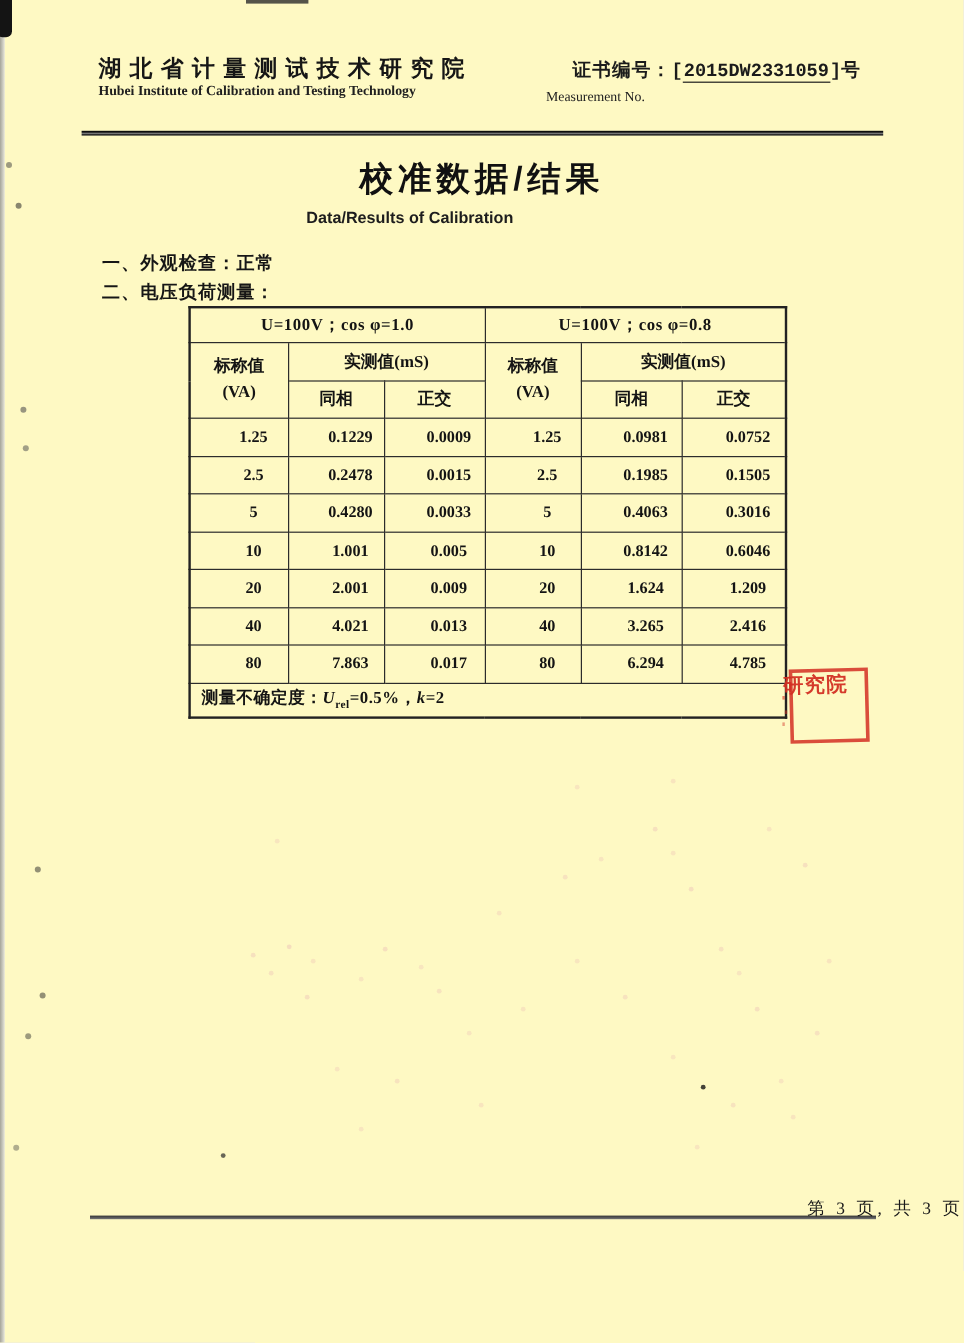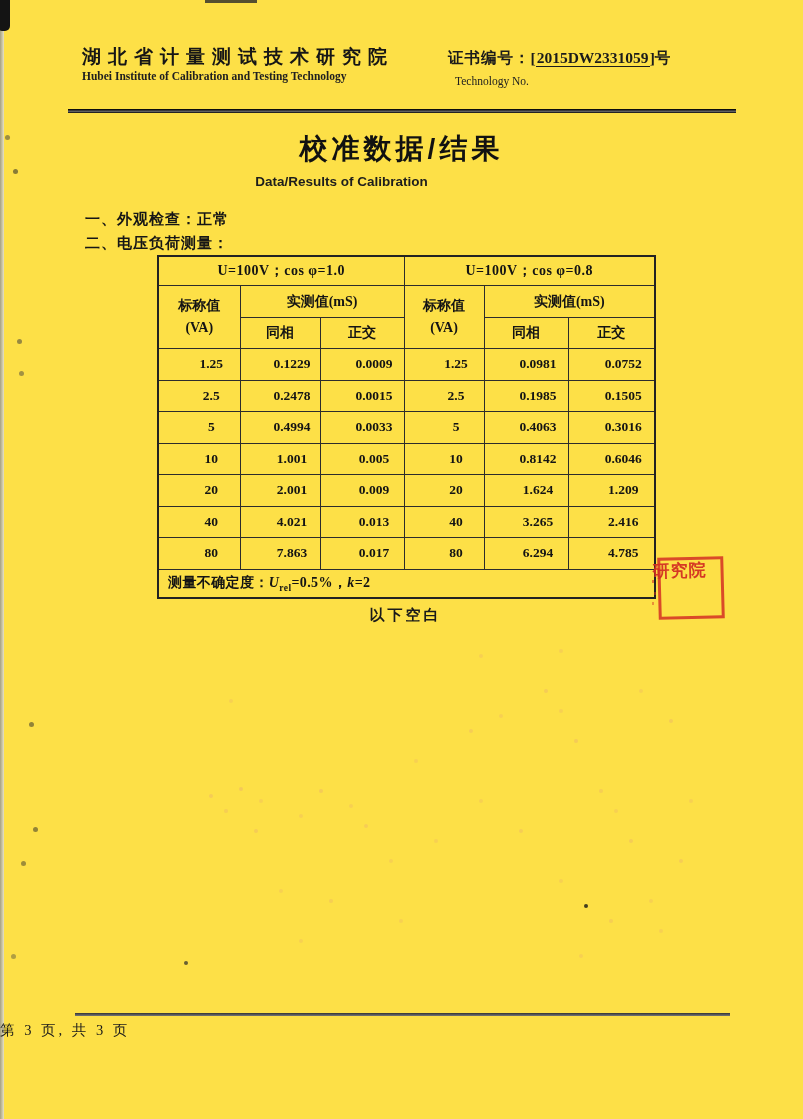--- a/index.html
+++ b/index.html
@@ -1,20 +1,20 @@
 <!DOCTYPE html>
 <html><head>
 <meta charset="utf-8">
 <style>
   html,body{margin:0;padding:0;background:#e8e8e8;}
   .page{
     position:relative;
     width:803px;height:1119px;
     margin:0 auto;
-    background:#fde047;
+    background:#fef9c3;
     overflow:hidden;
     font-family:"Liberation Serif", serif;
     color:#1b1b1b;
   }
 
   
   .edge-left{position:absolute;left:0;top:0;width:4px;height:1119px;
     background:linear-gradient(to right,#8f8f8f,#e2e2e2);opacity:.8;}
   .blob-topleft{position:absolute;left:-3px;top:-5px;width:13px;height:36px;
     background:#141414;border-radius:5px;}
@@ -45,21 +45,21 @@
       690px 800px 0 1px rgba(205,100,165,.13), 670px 720px 0 1px rgba(205,100,165,.16),
       640px 690px 0 1px rgba(205,100,165,.12), 560px 650px 0 1px rgba(205,100,165,.13),
       480px 655px 0 1px rgba(205,100,165,.12), 230px 700px 0 1px rgba(205,100,165,.12),
       585px 905px 0 1px rgba(20,20,20,.8), 185px 962px 0 1px rgba(40,40,40,.7);}
 
   
   .institute-cn{position:absolute;left:82px;top:44px;font-size:19px;font-weight:bold;
     letter-spacing:7px;font-family:"Liberation Sans", sans-serif;color:#161616;white-space:nowrap;}
   .institute-en{position:absolute;left:82px;top:70px;font-size:11.5px;font-weight:600;
     font-family:"Liberation Serif", serif;color:#202020;white-space:nowrap;}
-  .cert-row{position:absolute;left:448px;top:48px;font-size:15.5px;font-weight:bold;white-space:nowrap;}
+  .cert-row{position:absolute;left:477px;top:48px;font-size:15.5px;font-weight:bold;white-space:nowrap;font-family:Liberation Mono, monospace;}
   .cert-label{letter-spacing:1px;}
   .cert-no{border-bottom:1.5px solid #1d1d1d;padding:0 1px;}
   .cert-en{position:absolute;left:455px;top:75px;font-size:11.5px;color:#202020;}
   .rule-top{position:absolute;left:68px;top:109px;width:668px;height:4px;
     background:linear-gradient(to bottom,#0d0d0d 25%,#7a7a7a 55%,#242424 80%);}
 
   
   .title-cn{position:absolute;left:0;top:130px;width:803px;text-align:center;
     font-size:28px;font-weight:bold;letter-spacing:4px;
     font-family:"Liberation Sans", sans-serif;color:#111;}
@@ -95,38 +95,38 @@
     border:3px solid rgba(211,47,35,.85);transform:rotate(-1.5deg);}
   .stamp-text{position:absolute;left:-8px;top:-1px;font-size:17px;font-weight:bold;
     letter-spacing:1px;color:rgba(211,47,35,.95);white-space:nowrap;
     font-family:"Liberation Serif", serif;}
   .stamp-marks{position:absolute;left:652px;top:580px;width:2px;height:3px;background:rgba(211,47,35,.6);
     box-shadow:2px 12px 0 0 rgba(211,47,35,.5), 0 22px 0 0 rgba(211,47,35,.45);}
 
   
   .rule-bottom{position:absolute;left:75px;top:1013px;width:655px;height:2.5px;
     background:linear-gradient(to bottom,#333,#777);}
-  .footer-text{position:absolute;left:0;top:1021px;width:803px;text-align:left;
+  .footer-text{position:absolute;left:0;top:998px;width:803px;text-align:right;
     font-size:14.5px;letter-spacing:3px;color:#1a1a1a;}
 </style>
 </head>
 <body>
 
 <div class="page">
 
   <div class="edge-left"></div>
   <div class="blob-topleft"></div>
   <div class="top-streak"></div>
   <div class="left-marks"></div>
   <div class="speckles"></div>
 
   <div class="institute-cn">湖北省计量测试技术研究院</div>
   <div class="institute-en">Hubei Institute of Calibration and Testing Technology</div>
   <div class="cert-row"><span class="cert-label">证书编号：</span><span>[</span><span class="cert-no">2015DW2331059</span><span>]</span><span>号</span></div>
-  <div class="cert-en">Technology No.</div>
+  <div class="cert-en">Measurement No.</div>
   <div class="rule-top"></div>
 
   <div class="title-cn">校准数据/结果</div>
   <div class="title-en">Data/Results of Calibration</div>
 
   <div class="item item-1">一、外观检查：正常</div>
   <div class="item item-2">二、电压负荷测量：</div>
 
   <table class="cal-table">
     <colgroup>
@@ -171,21 +171,21 @@
     <tr class="data-row">
       <td>2.5</td>
       <td>0.2478</td>
       <td>0.0015</td>
       <td>2.5</td>
       <td>0.1985</td>
       <td>0.1505</td>
     </tr>
     <tr class="data-row">
       <td>5</td>
-      <td>0.4994</td>
+      <td>0.4280</td>
       <td>0.0033</td>
       <td>5</td>
       <td>0.4063</td>
       <td>0.3016</td>
     </tr>
     <tr class="data-row">
       <td>10</td>
       <td>1.001</td>
       <td>0.005</td>
       <td>10</td>
@@ -215,21 +215,20 @@
       <td>80</td>
       <td>6.294</td>
       <td>4.785</td>
     </tr>
     <tr class="uncert-row">
       <td colspan="6"><span>测量不确定度：</span><span class="uncert-u">U</span><span class="uncert-sub">rel</span><span>=0.5%，</span><span class="uncert-k">k</span><span>=2</span></td>
     </tr>
   </tbody>
     </table>
 
-  <div class="below-blank">以下空白</div>
 
   <div class="stamp">
     <span class="stamp-text">研究院</span>
   </div>
   <div class="stamp-marks"></div>
 
   <div class="rule-bottom"></div>
   <div class="footer-text">第 3 页, 共 3 页</div>
 
 </div>

